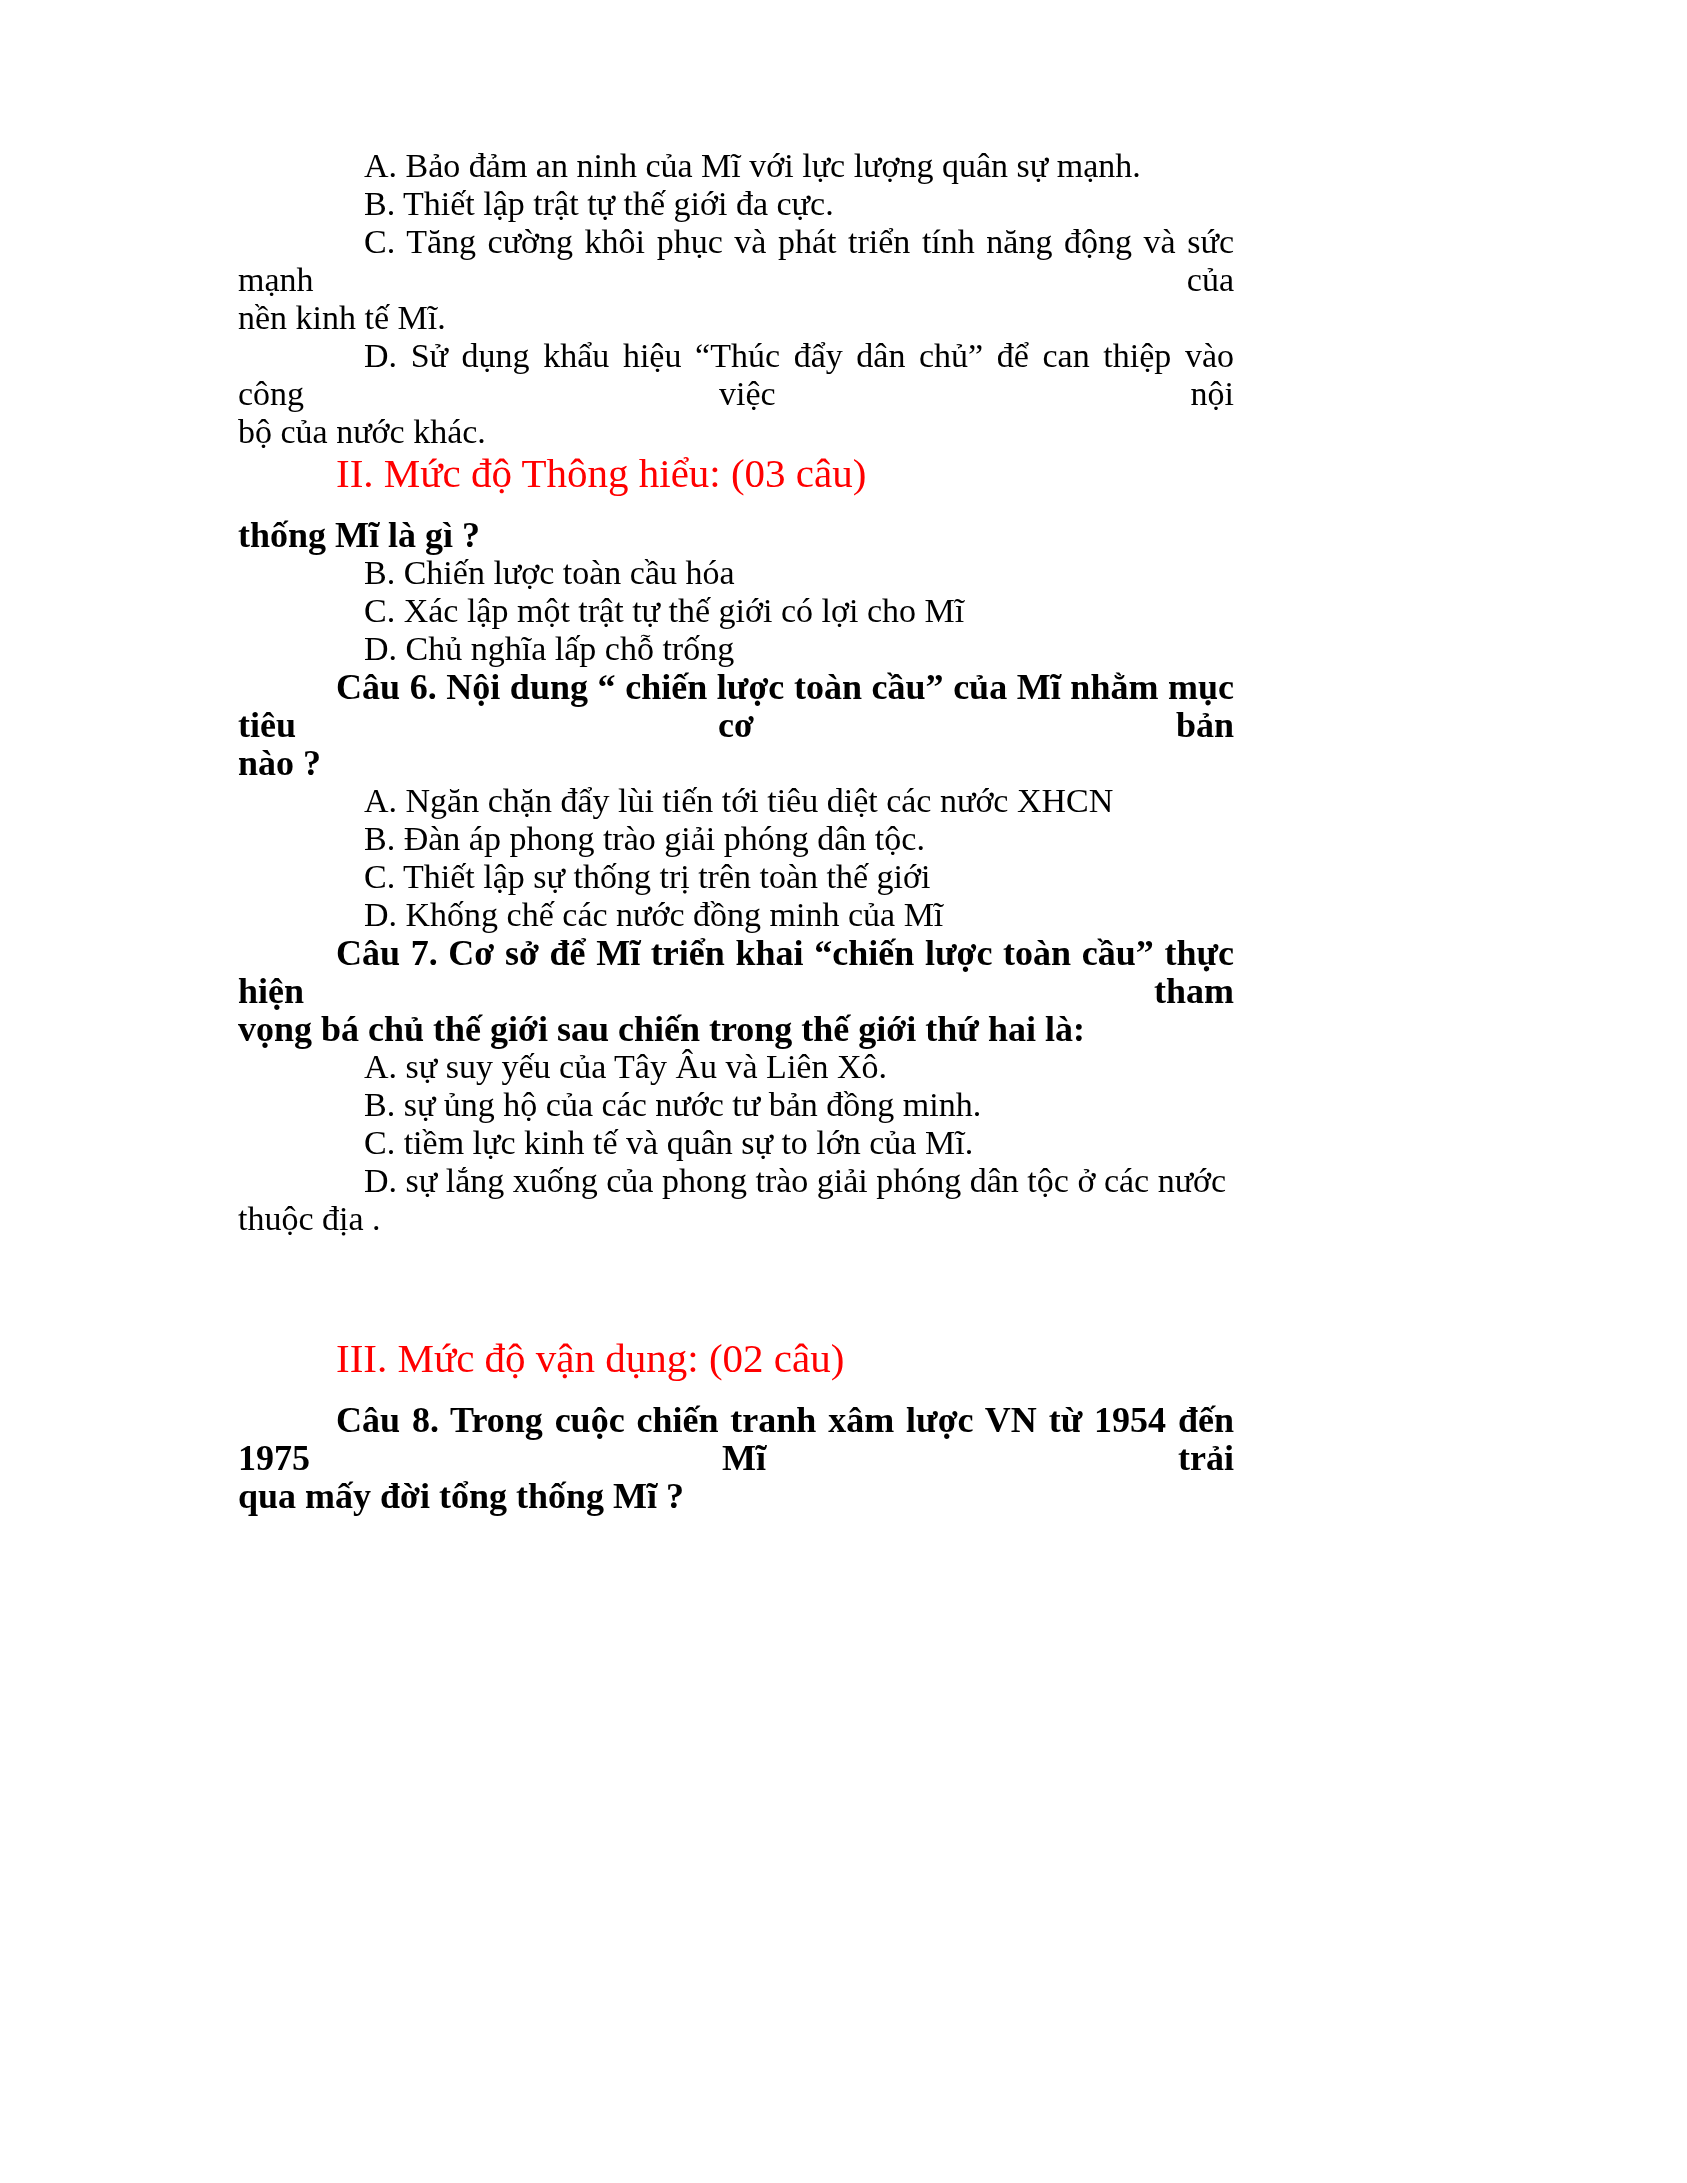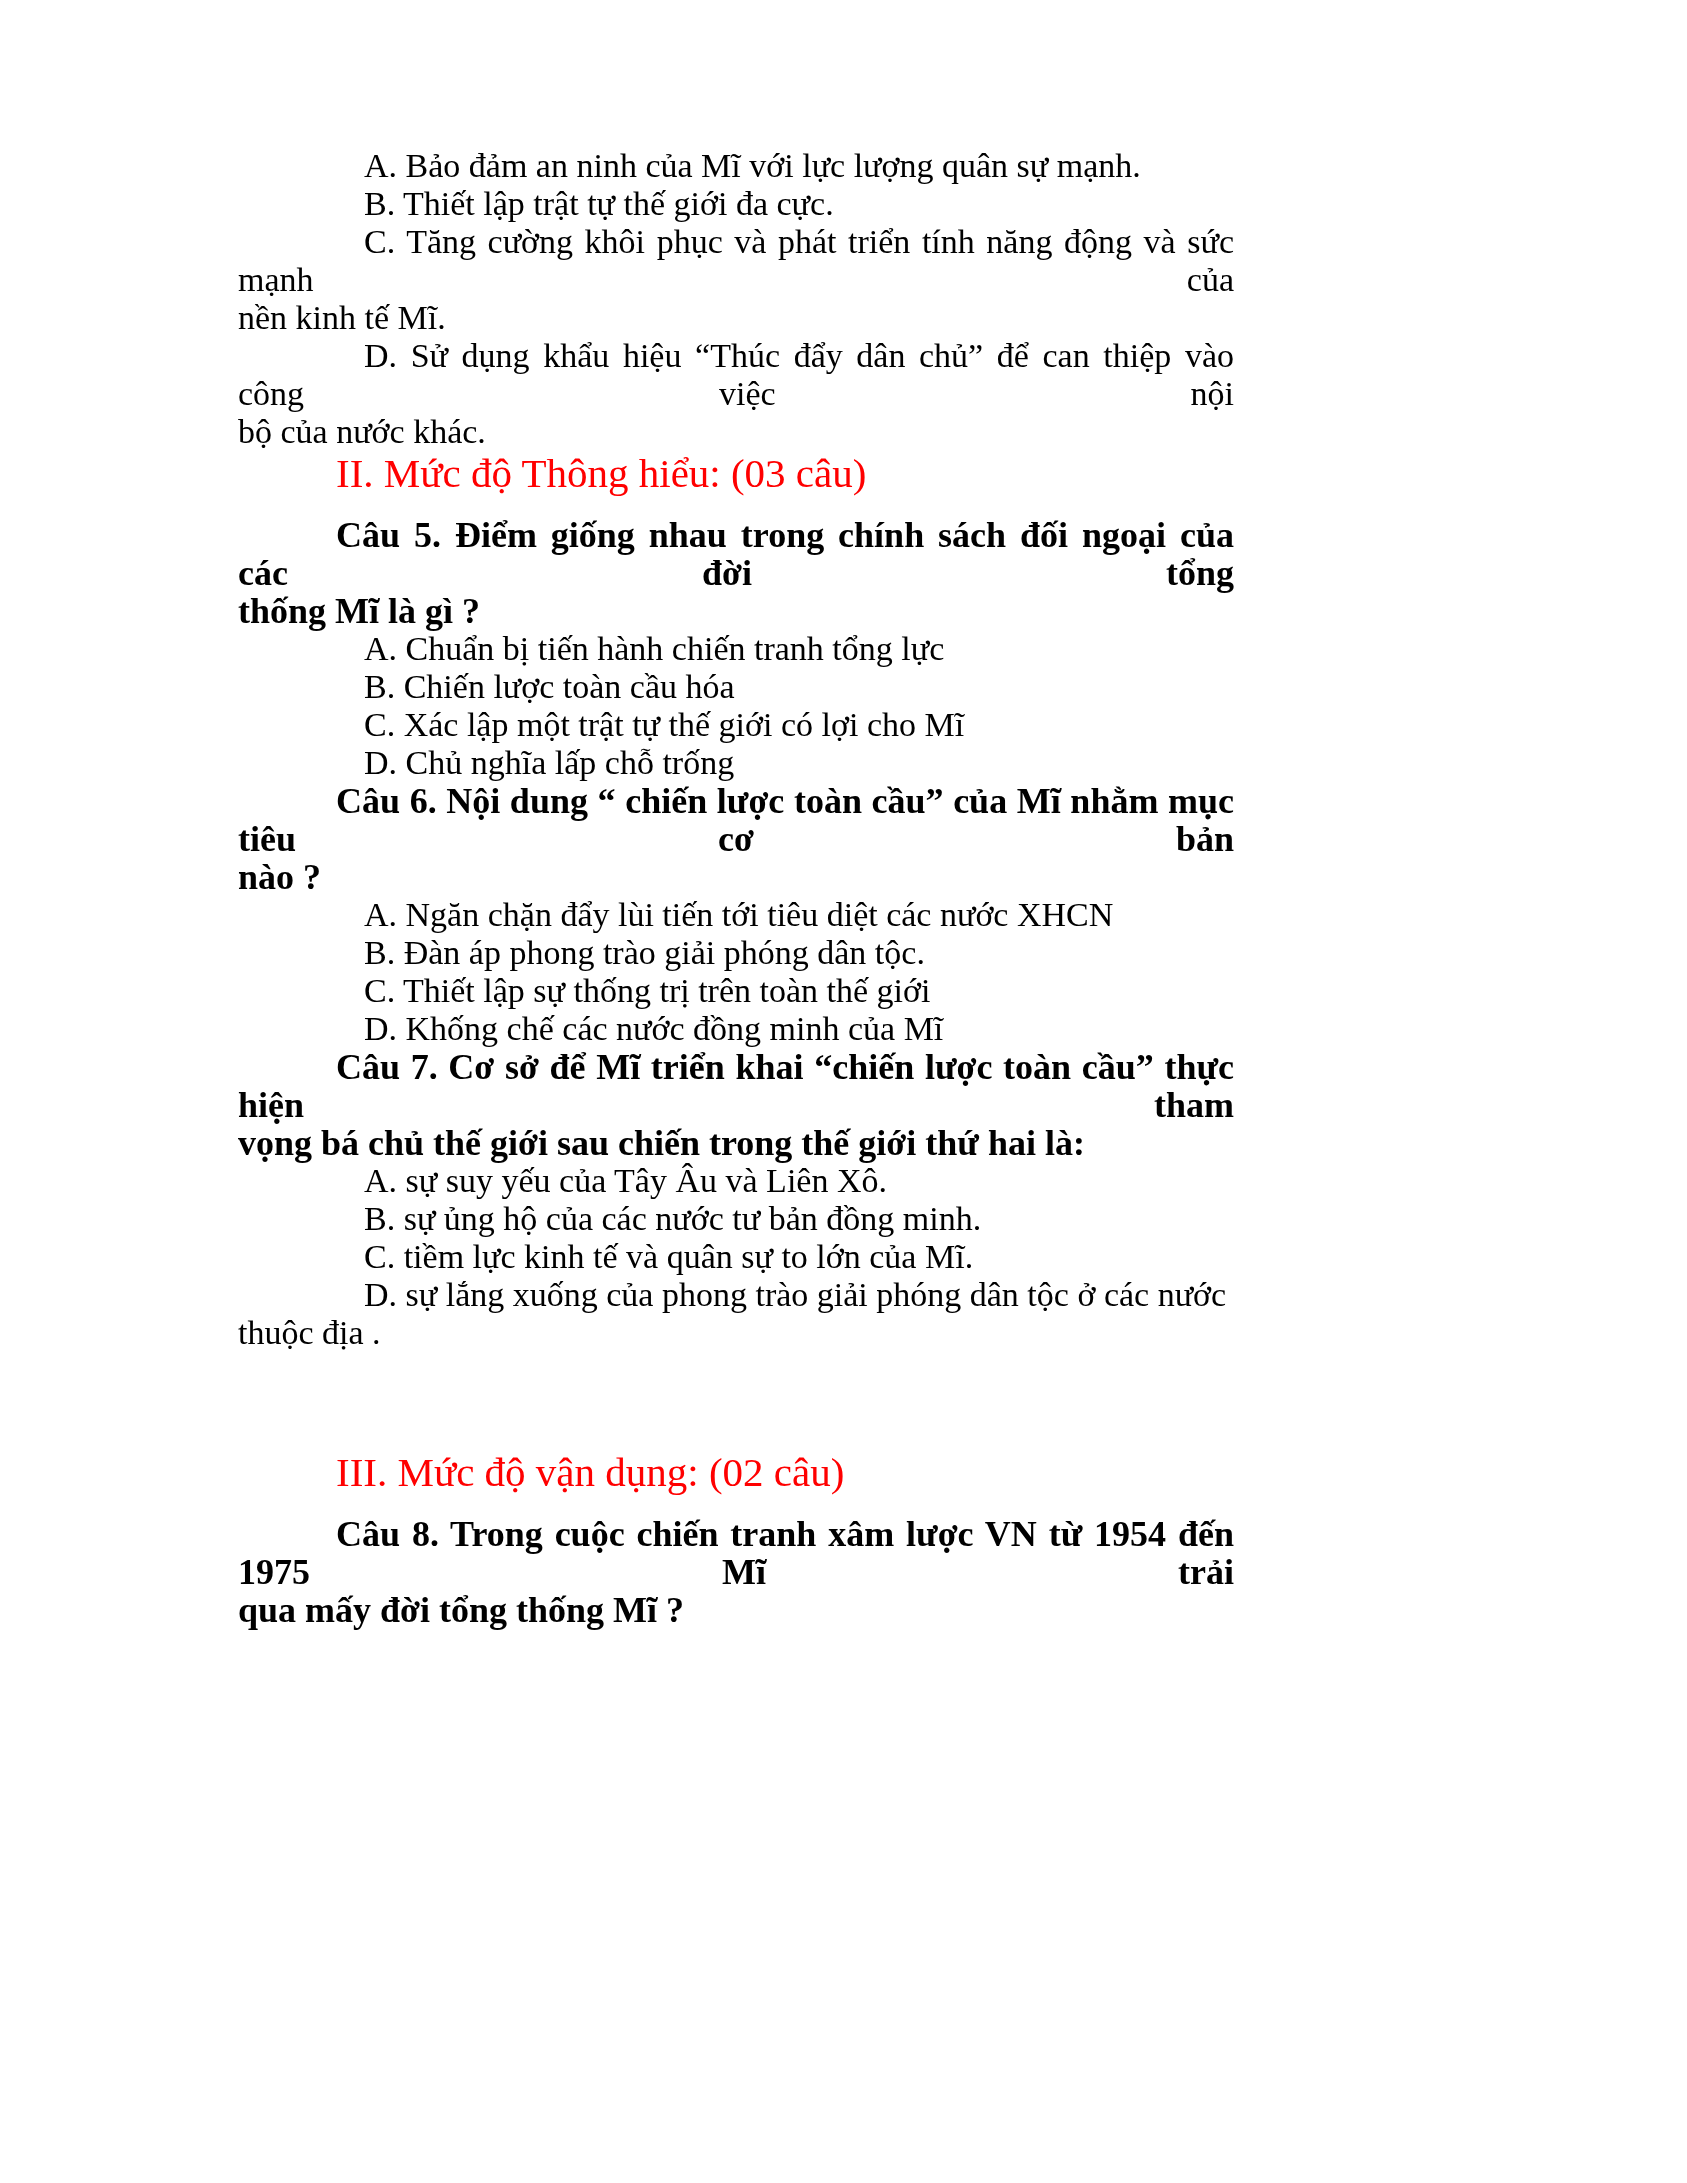--- a/index.html
+++ b/index.html
@@ -80,25 +80,23 @@
   </p>
 
   <p class="opt two">
     <span class="l1">D. Sử dụng khẩu hiệu “Thúc đẩy dân chủ” để can thiệp vào công việc nội</span>
     <span class="l2">bộ của nước khác.</span>
   </p>
 
   <p class="heading-red">II. Mức độ Thông hiểu: (03 câu)</p>
 
   <p class="q mt-sm two">
-    <span class="l1">Câu 5. Điểm giống nhau trong chính sách đối ngoại của các đời tổng</span>
     <span class="l2">thống Mĩ là gì ?</span>
   </p>
 
-  <p class="opt">A. Chuẩn bị tiến hành chiến tranh tổng lực</p>
   <p class="opt">B. Chiến lược toàn cầu hóa</p>
   <p class="opt">C. Xác lập một trật tự thế giới có lợi cho Mĩ</p>
   <p class="opt">D. Chủ nghĩa lấp chỗ trống</p>
 
   <p class="q two">
     <span class="l1">Câu 6. Nội dung “ chiến lược toàn cầu” của Mĩ nhằm mục tiêu cơ bản</span>
     <span class="l2">nào ?</span>
   </p>
 
   <p class="opt">A. Ngăn chặn đẩy lùi tiến tới tiêu diệt các nước XHCN</p>

